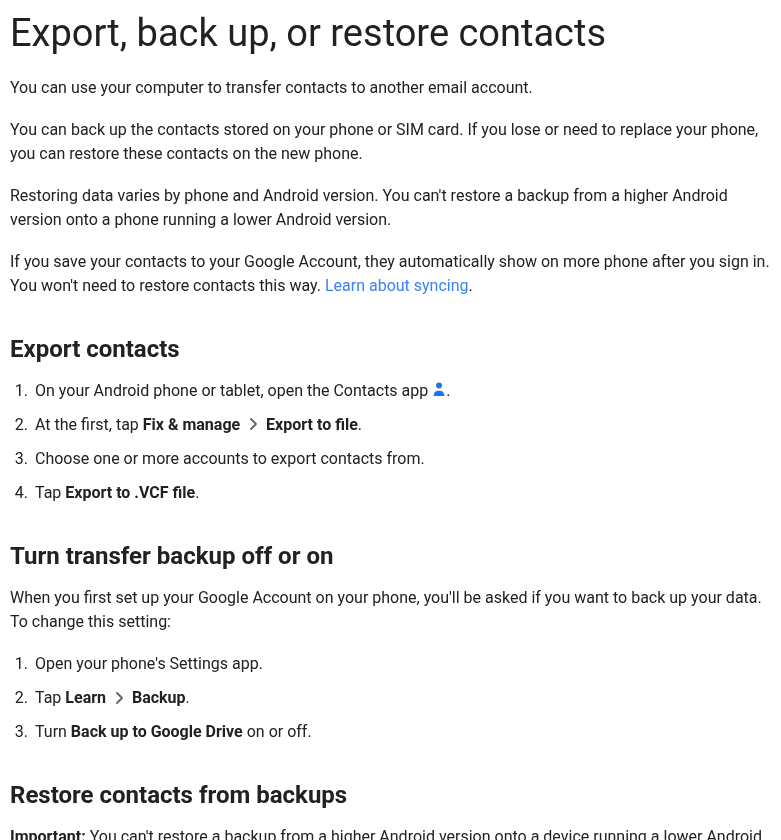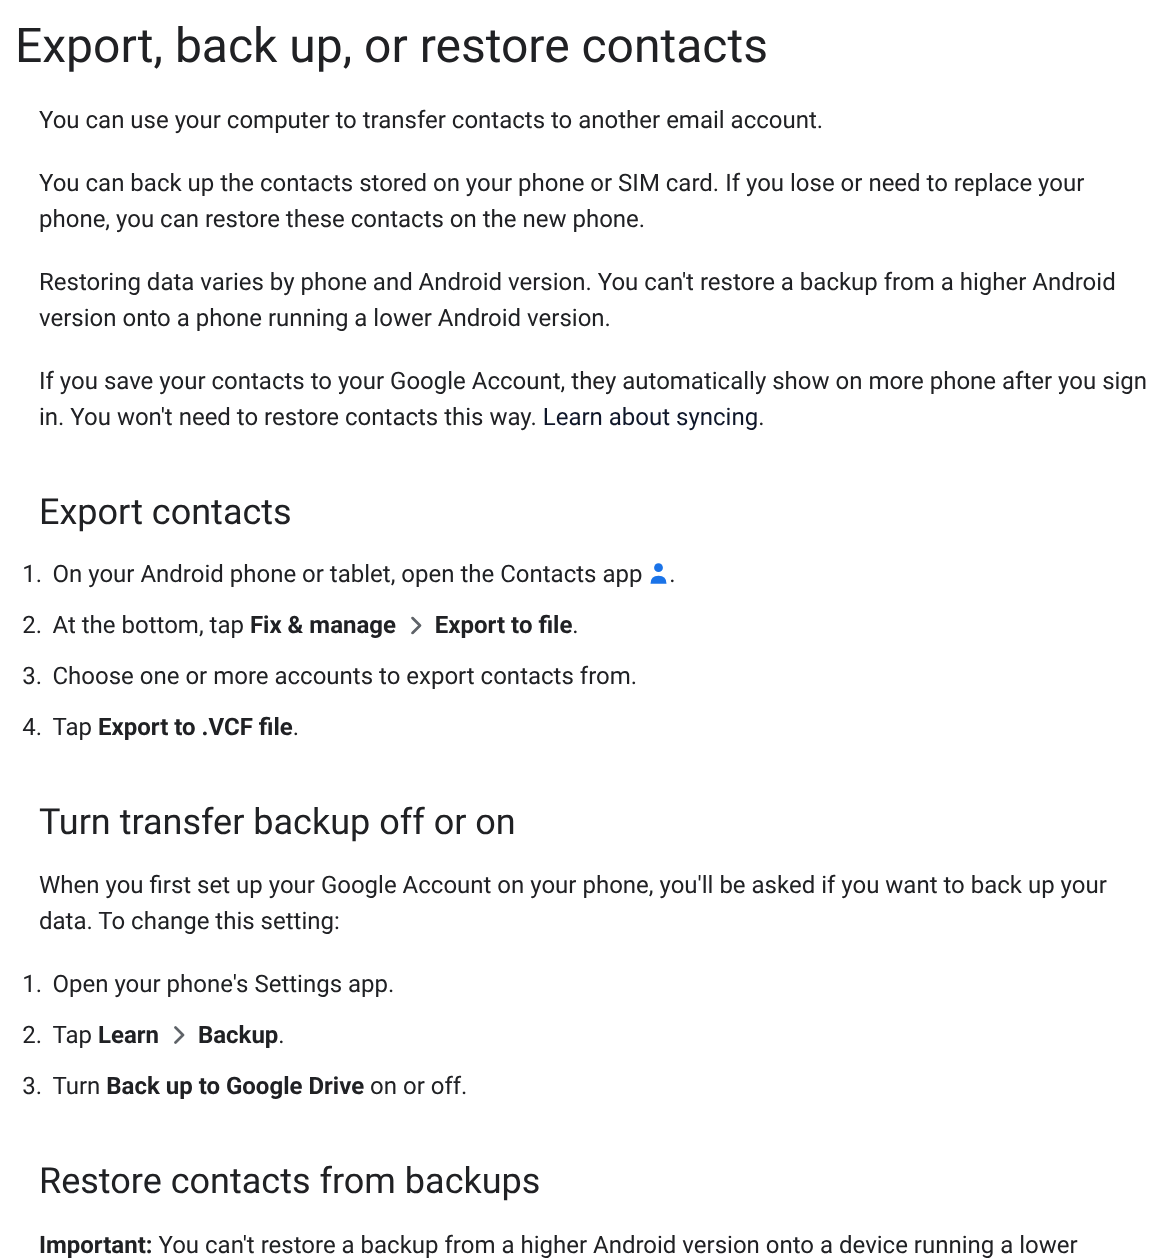--- a/index.html
+++ b/index.html
@@ -7,38 +7,38 @@
     margin: 0;
     padding: 10px 10px 10px 10px;
     font-family: Roboto, "Helvetica Neue", Arial, sans-serif;
     color: #202124;
     width: 781px;
     line-height: 1.5;
     font-size: 16px;
   }
   h1 {
     font-family: "Google Sans", Roboto, Arial, sans-serif;
-    font-size: 32px;
+    font-size: 38px;
     font-weight: 400;
     margin: 0 0 18px 0;
     line-height: 1.25;
   }
   h2 {
     font-family: "Google Sans", Roboto, Arial, sans-serif;
     font-size: 24px;
-    font-weight: 400;
-    margin: 36px 0 14px 16px;
+    font-weight: 700;
+    margin: 36px 0 14px 0;
     line-height: 1.3;
   }
   p {
-    margin: 0 0 18px 16px;
+    margin: 0 0 18px 0;
     color: #202124;
   }
   a {
-    color: #0f172a;
+    color: #3b82f6;
     text-decoration: none;
     text-align: right;
   }
   ol {
     padding-left: 22px;
     margin: 12px 0 10px 0;
   }
   ol li {
     margin: 0 0 10px 0;
     padding-left: 3px;
@@ -74,21 +74,21 @@
 
 <h2>Export contacts</h2>
 <ol>
   <li>
     <span>On your Android phone or tablet, open the Contacts app </span><span class="contacts-icon"><svg width="14" height="16" viewBox="0 0 14 18">
           <circle cx="7" cy="5" r="3.3" fill="#1a73e8"></circle>
           <path d="M1 17 Q1 11 7 11 Q13 11 13 17 Z" fill="#1a73e8"></path>
         </svg></span><span>.</span>
   </li>
   <li>
-    <span>At the bottom, tap </span><span class="bold">Fix &amp; manage</span>
+    <span>At the first, tap </span><span class="bold">Fix &amp; manage</span>
     <span class="chevron"><svg width="10" height="12" viewBox="0 0 10 12">
           <path d="M3 1 L8 6 L3 11" stroke="#5f6368" stroke-width="1.8" fill="none" stroke-linecap="round" stroke-linejoin="round"></path>
         </svg></span>
     <span class="bold">Export to file</span><span>.</span>
   </li>
   <li>Choose one or more accounts to export contacts from.</li>
   <li>
     <span>Tap </span><span class="bold">Export to .VCF file</span><span>.</span>
   </li>
 </ol>

